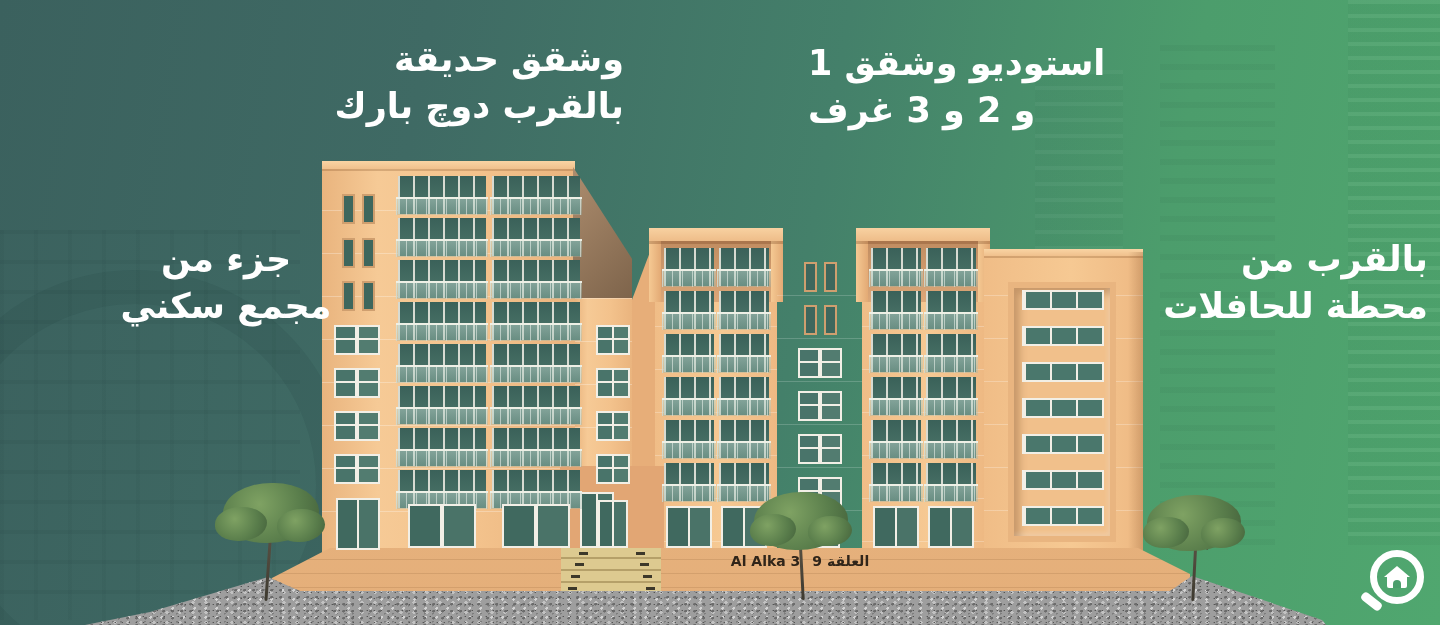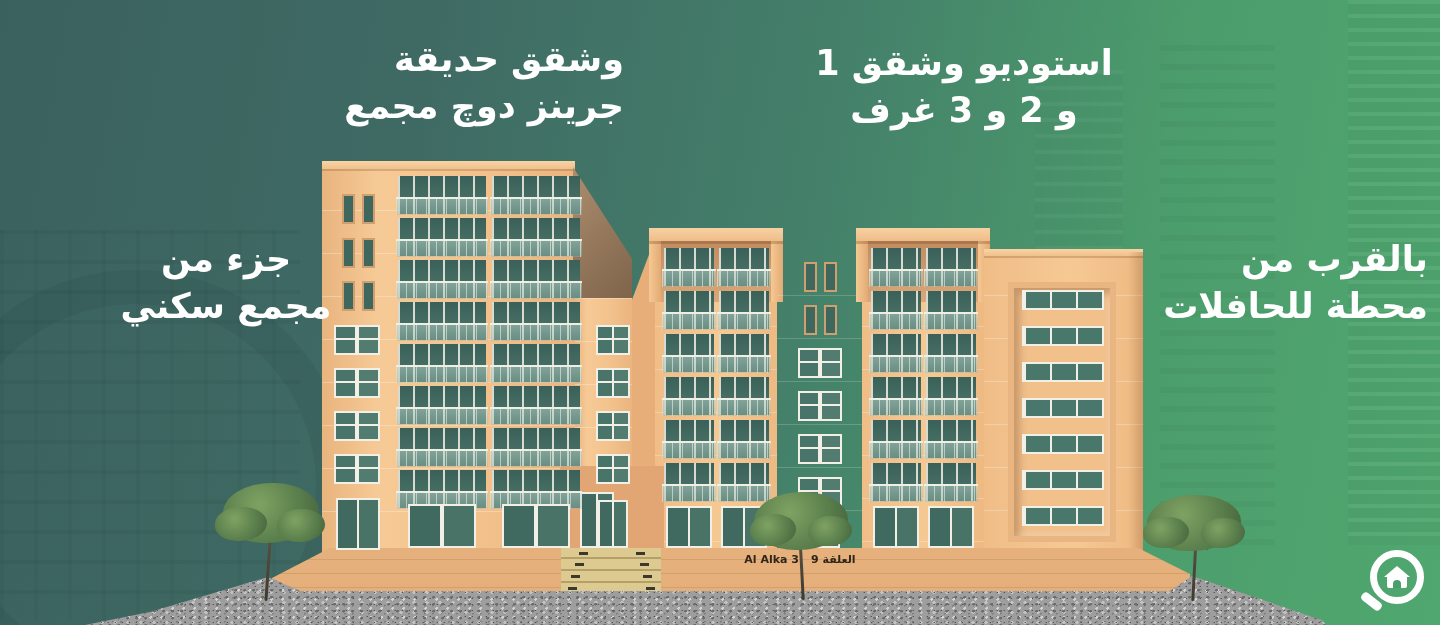--- a/index.html
+++ b/index.html
@@ -19,21 +19,21 @@
      background:repeating-linear-gradient(to bottom,rgba(255,255,255,.10) 0 4px,rgba(15,55,35,.09) 4px 14px);}
   .bg-tower-r2{left:1160px;top:45px;width:115px;height:500px;opacity:.45;
      background:repeating-linear-gradient(to bottom,rgba(12,45,32,.10) 0 6px,transparent 6px 19px);}
   .bg-tower-r3{left:1035px;top:70px;width:88px;height:480px;opacity:.4;
      background:repeating-linear-gradient(to bottom,rgba(255,255,255,.08) 0 4px,rgba(15,50,35,.07) 4px 16px);}
 
   
   .note{position:absolute;color:#fff;font-weight:700;font-size:35px;line-height:47px;}
   .note .l{display:block;}
   #note-park{left:324px;top:36px;width:300px;text-align:right;}
-  #note-units{left:808px;top:40px;width:312px;text-align:center;}
+  #note-units{left:808px;top:40px;width:312px;text-align:left;}
   #note-complex{left:78px;top:236px;width:296px;text-align:center;}
   #note-bus{left:1126px;top:236px;width:302px;text-align:right;}
 
   
   .face{position:absolute;
      background-image:repeating-linear-gradient(to bottom,rgba(255,255,255,.28) 0 1px,transparent 1px 43px),
         linear-gradient(to right,#e9b47e 0,#f6ca96 22%,#f3c28c 62%,#eab47e 100%);}
   .face2{position:absolute;
      background-image:repeating-linear-gradient(to bottom,rgba(255,255,255,.25) 0 1px,transparent 1px 43px),
         linear-gradient(to right,#f0bd87 0,#f6c993 55%,#eeb983 100%);}
@@ -106,21 +106,21 @@
 
   
   .logo{left:1356px;top:550px;width:82px;height:72px;position:absolute;}
   .lens{position:absolute;left:14px;top:0;width:54px;height:54px;border:7px solid #fff;border-radius:50%;}
   .handle{position:absolute;left:4px;top:47px;width:23px;height:9px;background:#fff;border-radius:4px;transform:rotate(38deg);}
   .roof{position:absolute;left:7px;top:9px;width:26px;height:11px;background:#fff;clip-path:polygon(50% 0,100% 100%,0 100%);}
   .house-body{position:absolute;left:10px;top:18px;width:20px;height:13px;background:#fff;border-radius:0 0 2px 2px;}
   .door{position:absolute;left:16px;top:23px;width:8px;height:8px;background:#4b9e6c;border-radius:4px 4px 0 0;}
 
   .podium-label{left:700px;top:553px;width:200px;position:absolute;display:flex;gap:12px;justify-content:center;
-     font-size:11px;font-weight:700;color:#30251a;}
+     font-size:14px;font-weight:700;color:#30251a;}
 </style>
 </head>
 <body>
 
 <div class="scene">
 
   <div class="bg-shape bg-grid-left"></div>
   <div class="bg-shape bg-arch"></div>
   <div class="bg-shape bg-tower-r2"></div>
   <div class="bg-shape bg-tower-r3"></div>
@@ -291,21 +291,21 @@
     <div class="trunk" style="left:50px;top:40px;height:66px;transform:rotate(3deg);"></div>
     <div class="branch" style="left:42px;top:30px;transform:rotate(24deg);"></div>
     <div class="branch" style="left:58px;top:30px;transform:rotate(-26deg);"></div>
     <div class="blob" style="left:4px;top:0;width:94px;height:56px;"></div>
     <div class="blob" style="left:0;top:22px;width:46px;height:31px;"></div>
     <div class="blob" style="left:58px;top:23px;width:44px;height:30px;"></div>
   </div>
 
   <div class="note" id="note-park">
     <span class="l" dir="rtl">وشقق حديقة</span>
-    <span class="l" dir="rtl">جرينز دوچ مجمع</span>
+    <span class="l" dir="rtl">بالقرب دوچ بارك</span>
   </div>
   <div class="note" id="note-units">
     <span class="l" dir="rtl">استوديو وشقق 1</span>
     <span class="l" dir="rtl">و 2 و 3 غرف</span>
   </div>
   <div class="note" id="note-bus">
     <span class="l" dir="rtl">بالقرب من</span>
     <span class="l" dir="rtl">محطة للحافلات</span>
   </div>
   <div class="note" id="note-complex">

